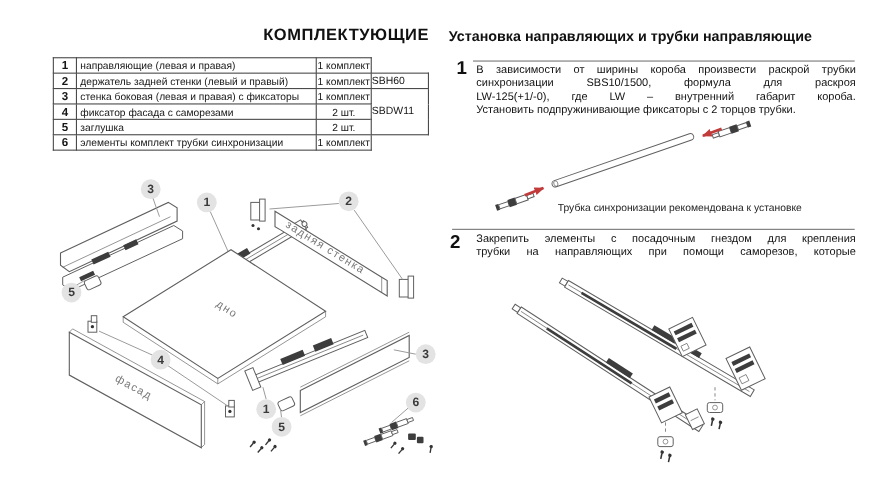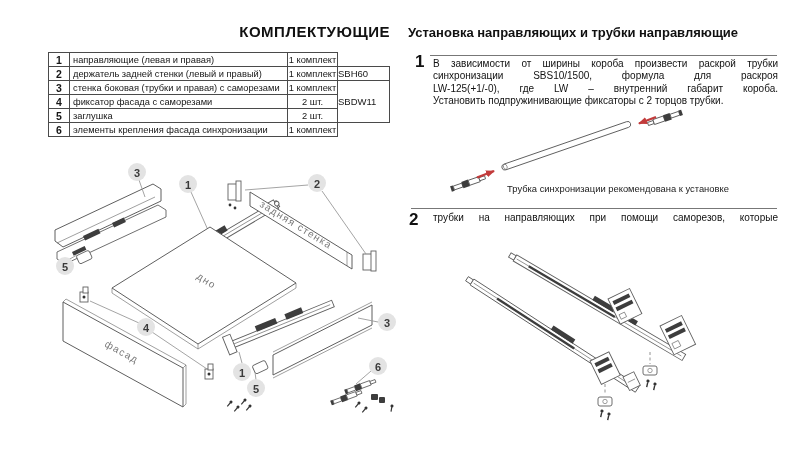--- a/index.html
+++ b/index.html
@@ -342,37 +342,37 @@
     <td class="ghost"></td>
   </tr>
   <tr>
     <td class="c-num">2</td>
     <td>держатель задней стенки (левый и правый)</td>
     <td class="c-qty">1 комплект</td>
     <td class="c-sku">SBH60</td>
   </tr>
   <tr>
     <td class="c-num">3</td>
-    <td>стенка боковая (трубки и правая) с саморезами</td>
+    <td>стенка боковая (левая и правая) с фиксаторы</td>
     <td class="c-qty">1 комплект</td>
     <td class="c-sku" rowspan="3">SBDW11</td>
   </tr>
   <tr>
     <td class="c-num">4</td>
     <td>фиксатор фасада с саморезами</td>
     <td class="c-qty">2 шт.</td>
   </tr>
   <tr>
     <td class="c-num">5</td>
     <td>заглушка</td>
     <td class="c-qty">2 шт.</td>
   </tr>
   <tr>
     <td class="c-num">6</td>
-    <td>элементы крепления фасада синхронизации</td>
+    <td>элементы комплект трубки синхронизации</td>
     <td class="c-qty">1 комплект</td>
     <td class="ghost"></td>
   </tr>
 </tbody>
   </table>
 
 <div class="r-title">Установка направляющих и трубки направляющие</div>
 
 <div class="rule" id="r1"></div>
 <div class="step-num" id="s1n">1</div>
@@ -383,14 +383,15 @@
   <div class="nl">Установить подпружинивающие фиксаторы с 2 торцов трубки.</div>
 </div>
 
 <div class="note">
   <div>Трубка синхронизации рекомендована к установке</div>
 </div>
 
 <div class="rule" id="r2"></div>
 <div class="step-num" id="s2n">2</div>
 <div class="step-text" id="s2t">
+  <div class="jl">Закрепить элементы с посадочным гнездом для крепления</div>
   <div class="jl">трубки на направляющих при помощи саморезов, которые</div>
 </div>
 
 </body></html>

